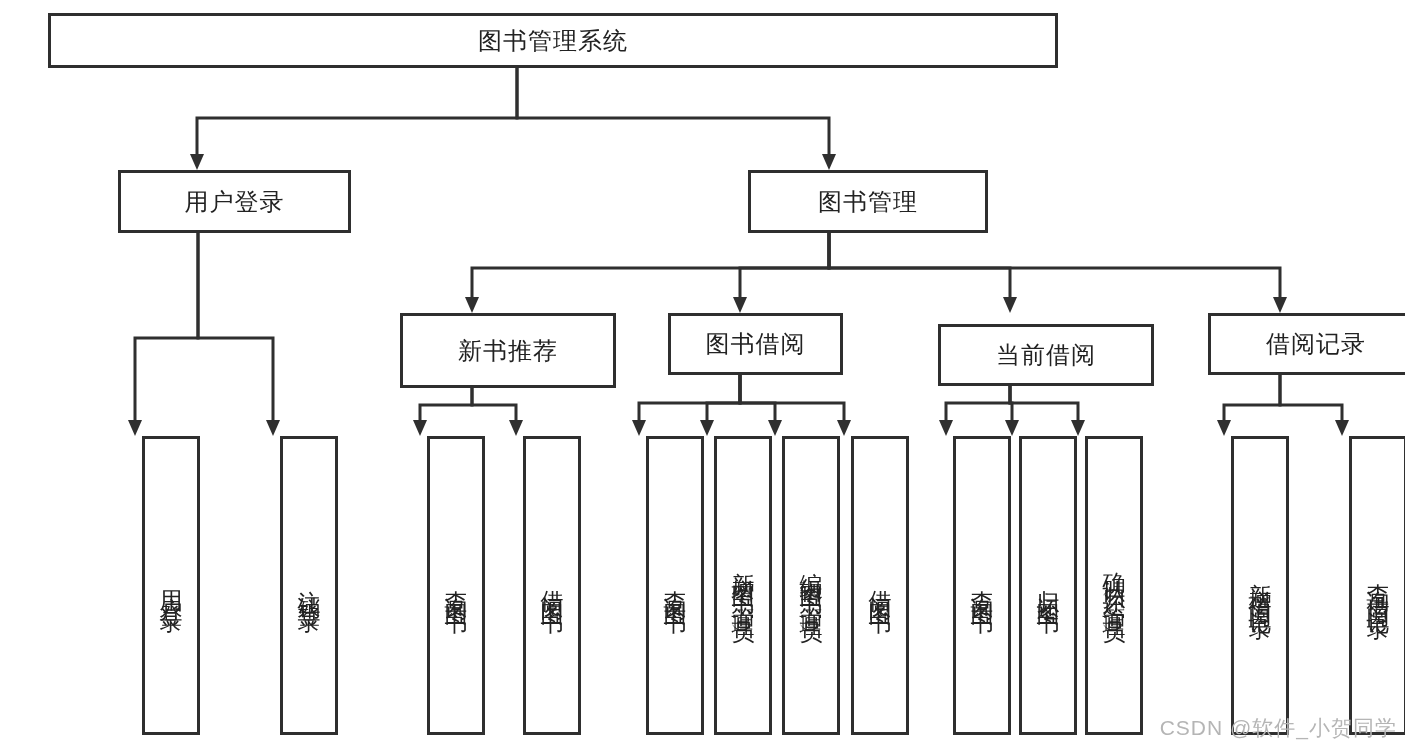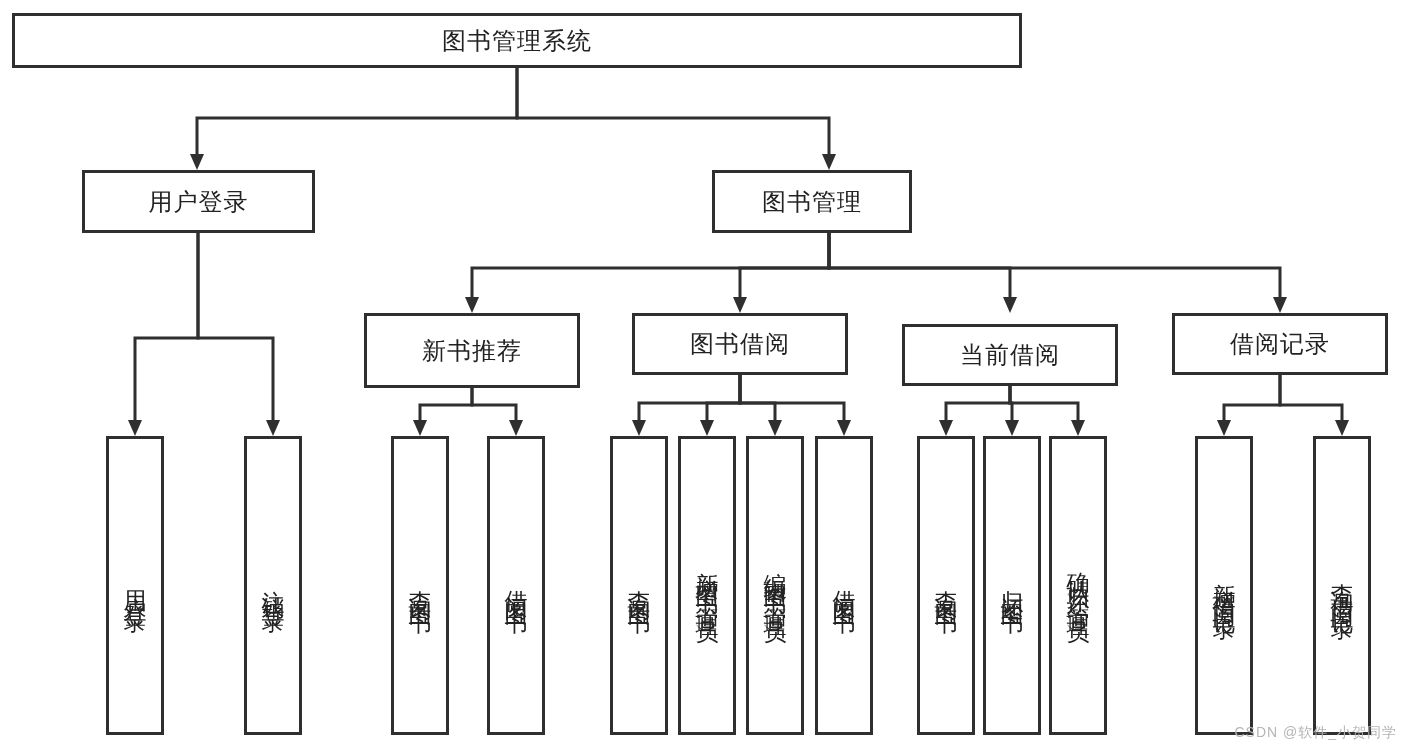--- a/index.html
+++ b/index.html
@@ -20,35 +20,36 @@
   .node {
     position: absolute;
     box-sizing: border-box;
     border: 3px solid #2f2f2f;
     background: #ffffff;
     display: flex;
     align-items: center;
     justify-content: center;
     color: #222222;
     z-index: 2;
+    margin-left: 36px;
   }
   .node.h { font-size: 24px; letter-spacing: 1px; white-space: nowrap; }
   .node.v .vtext {
     writing-mode: vertical-rl;
     text-orientation: mixed;
     font-size: 23px;
     letter-spacing: 7px;
     line-height: 1;
     white-space: nowrap;
   }
   .watermark {
     position: absolute;
     right: 8px;
     bottom: 5px;
-    font-size: 14px;
+    font-size: 21px;
     color: #b5b5b5;
     letter-spacing: 1px;
     z-index: 5;
     white-space: nowrap;
   }
 </style>
 </head>
 <body>
 
 <div class="canvas">
@@ -105,28 +106,28 @@
     </g>
   </svg>
 
   <div class="node h" style="left:12px;top:13px;width:1010px;height:55px">
     <span>图书管理系统</span>
   </div>
 
   <div class="node h" style="left:82px;top:170px;width:233px;height:63px">
     <span>用户登录</span>
   </div>
-  <div class="node h" style="left:712px;top:170px;width:200px;height:63px">
+  <div class="node h" style="left:712px;top:170px;width:240px;height:63px">
     <span>图书管理</span>
   </div>
 
   <div class="node h" style="left:364px;top:313px;width:216px;height:75px">
     <span>新书推荐</span>
   </div>
-  <div class="node h" style="left:632px;top:313px;width:216px;height:62px">
+  <div class="node h" style="left:632px;top:313px;width:175px;height:62px">
     <span>图书借阅</span>
   </div>
   <div class="node h" style="left:902px;top:324px;width:216px;height:62px">
     <span>当前借阅</span>
   </div>
   <div class="node h" style="left:1172px;top:313px;width:216px;height:62px">
     <span>借阅记录</span>
   </div>
 
   <div class="node v" style="left:106px;top:436px;width:58px;height:299px">

